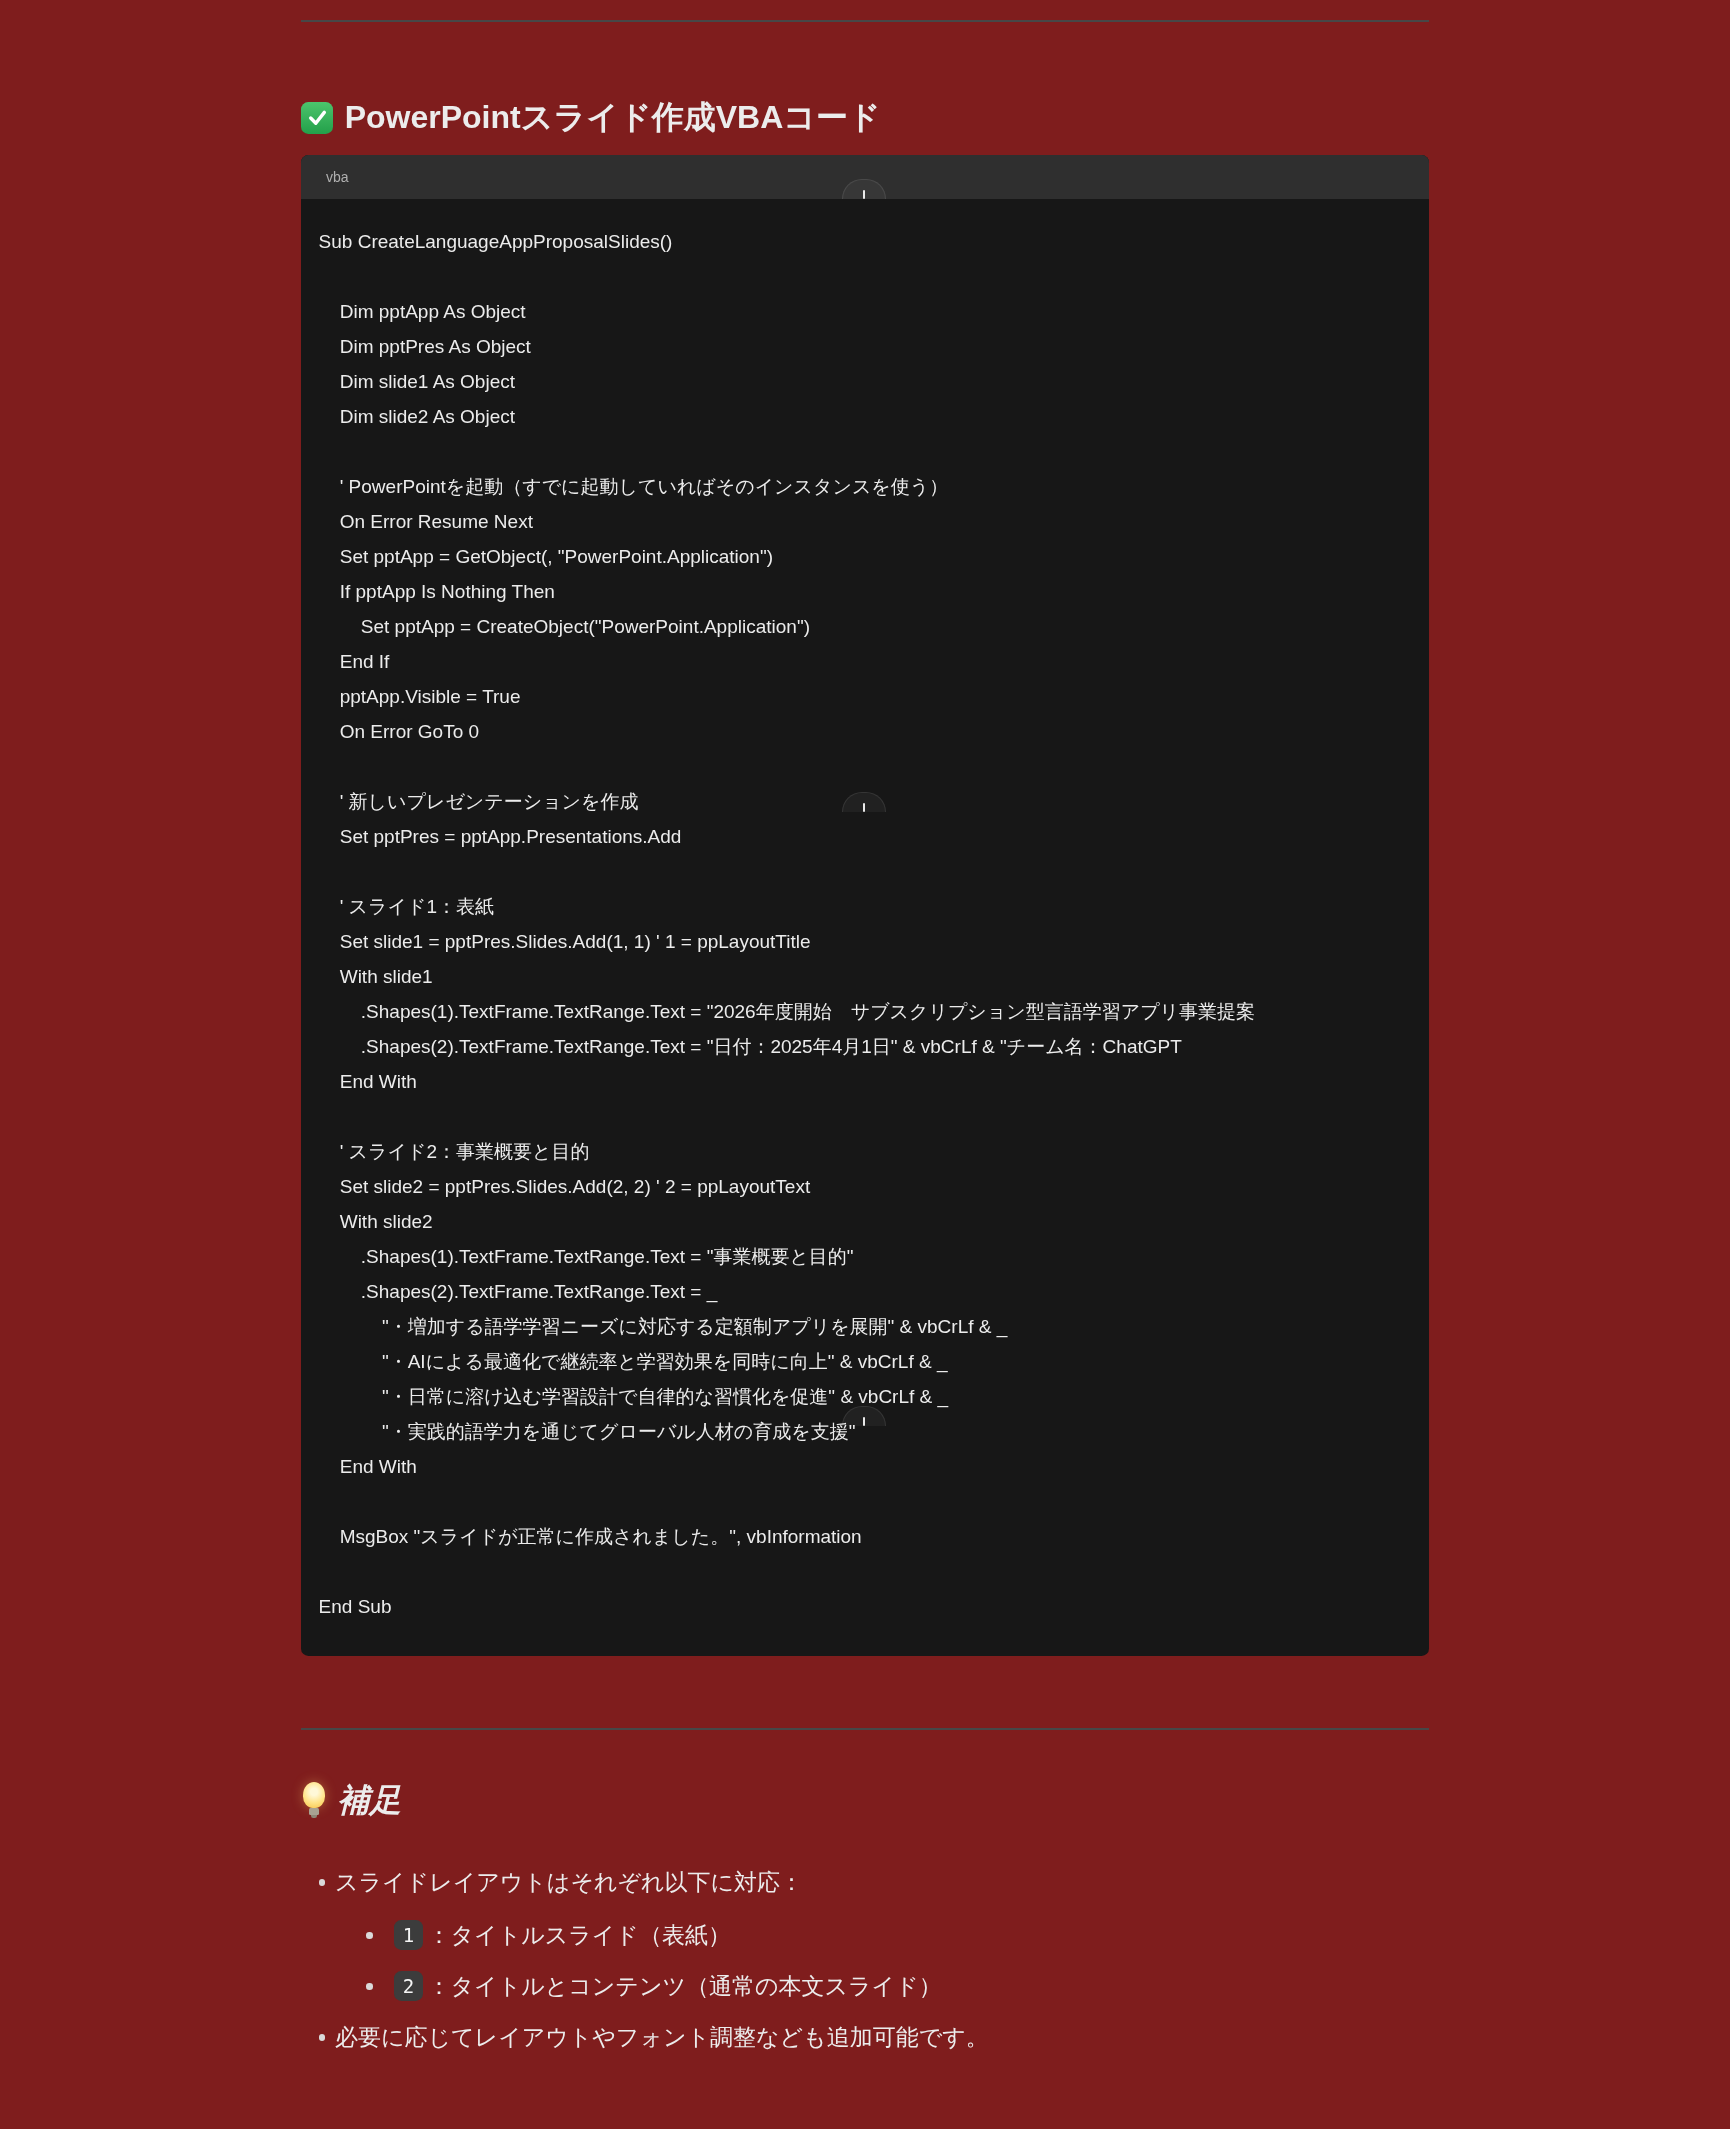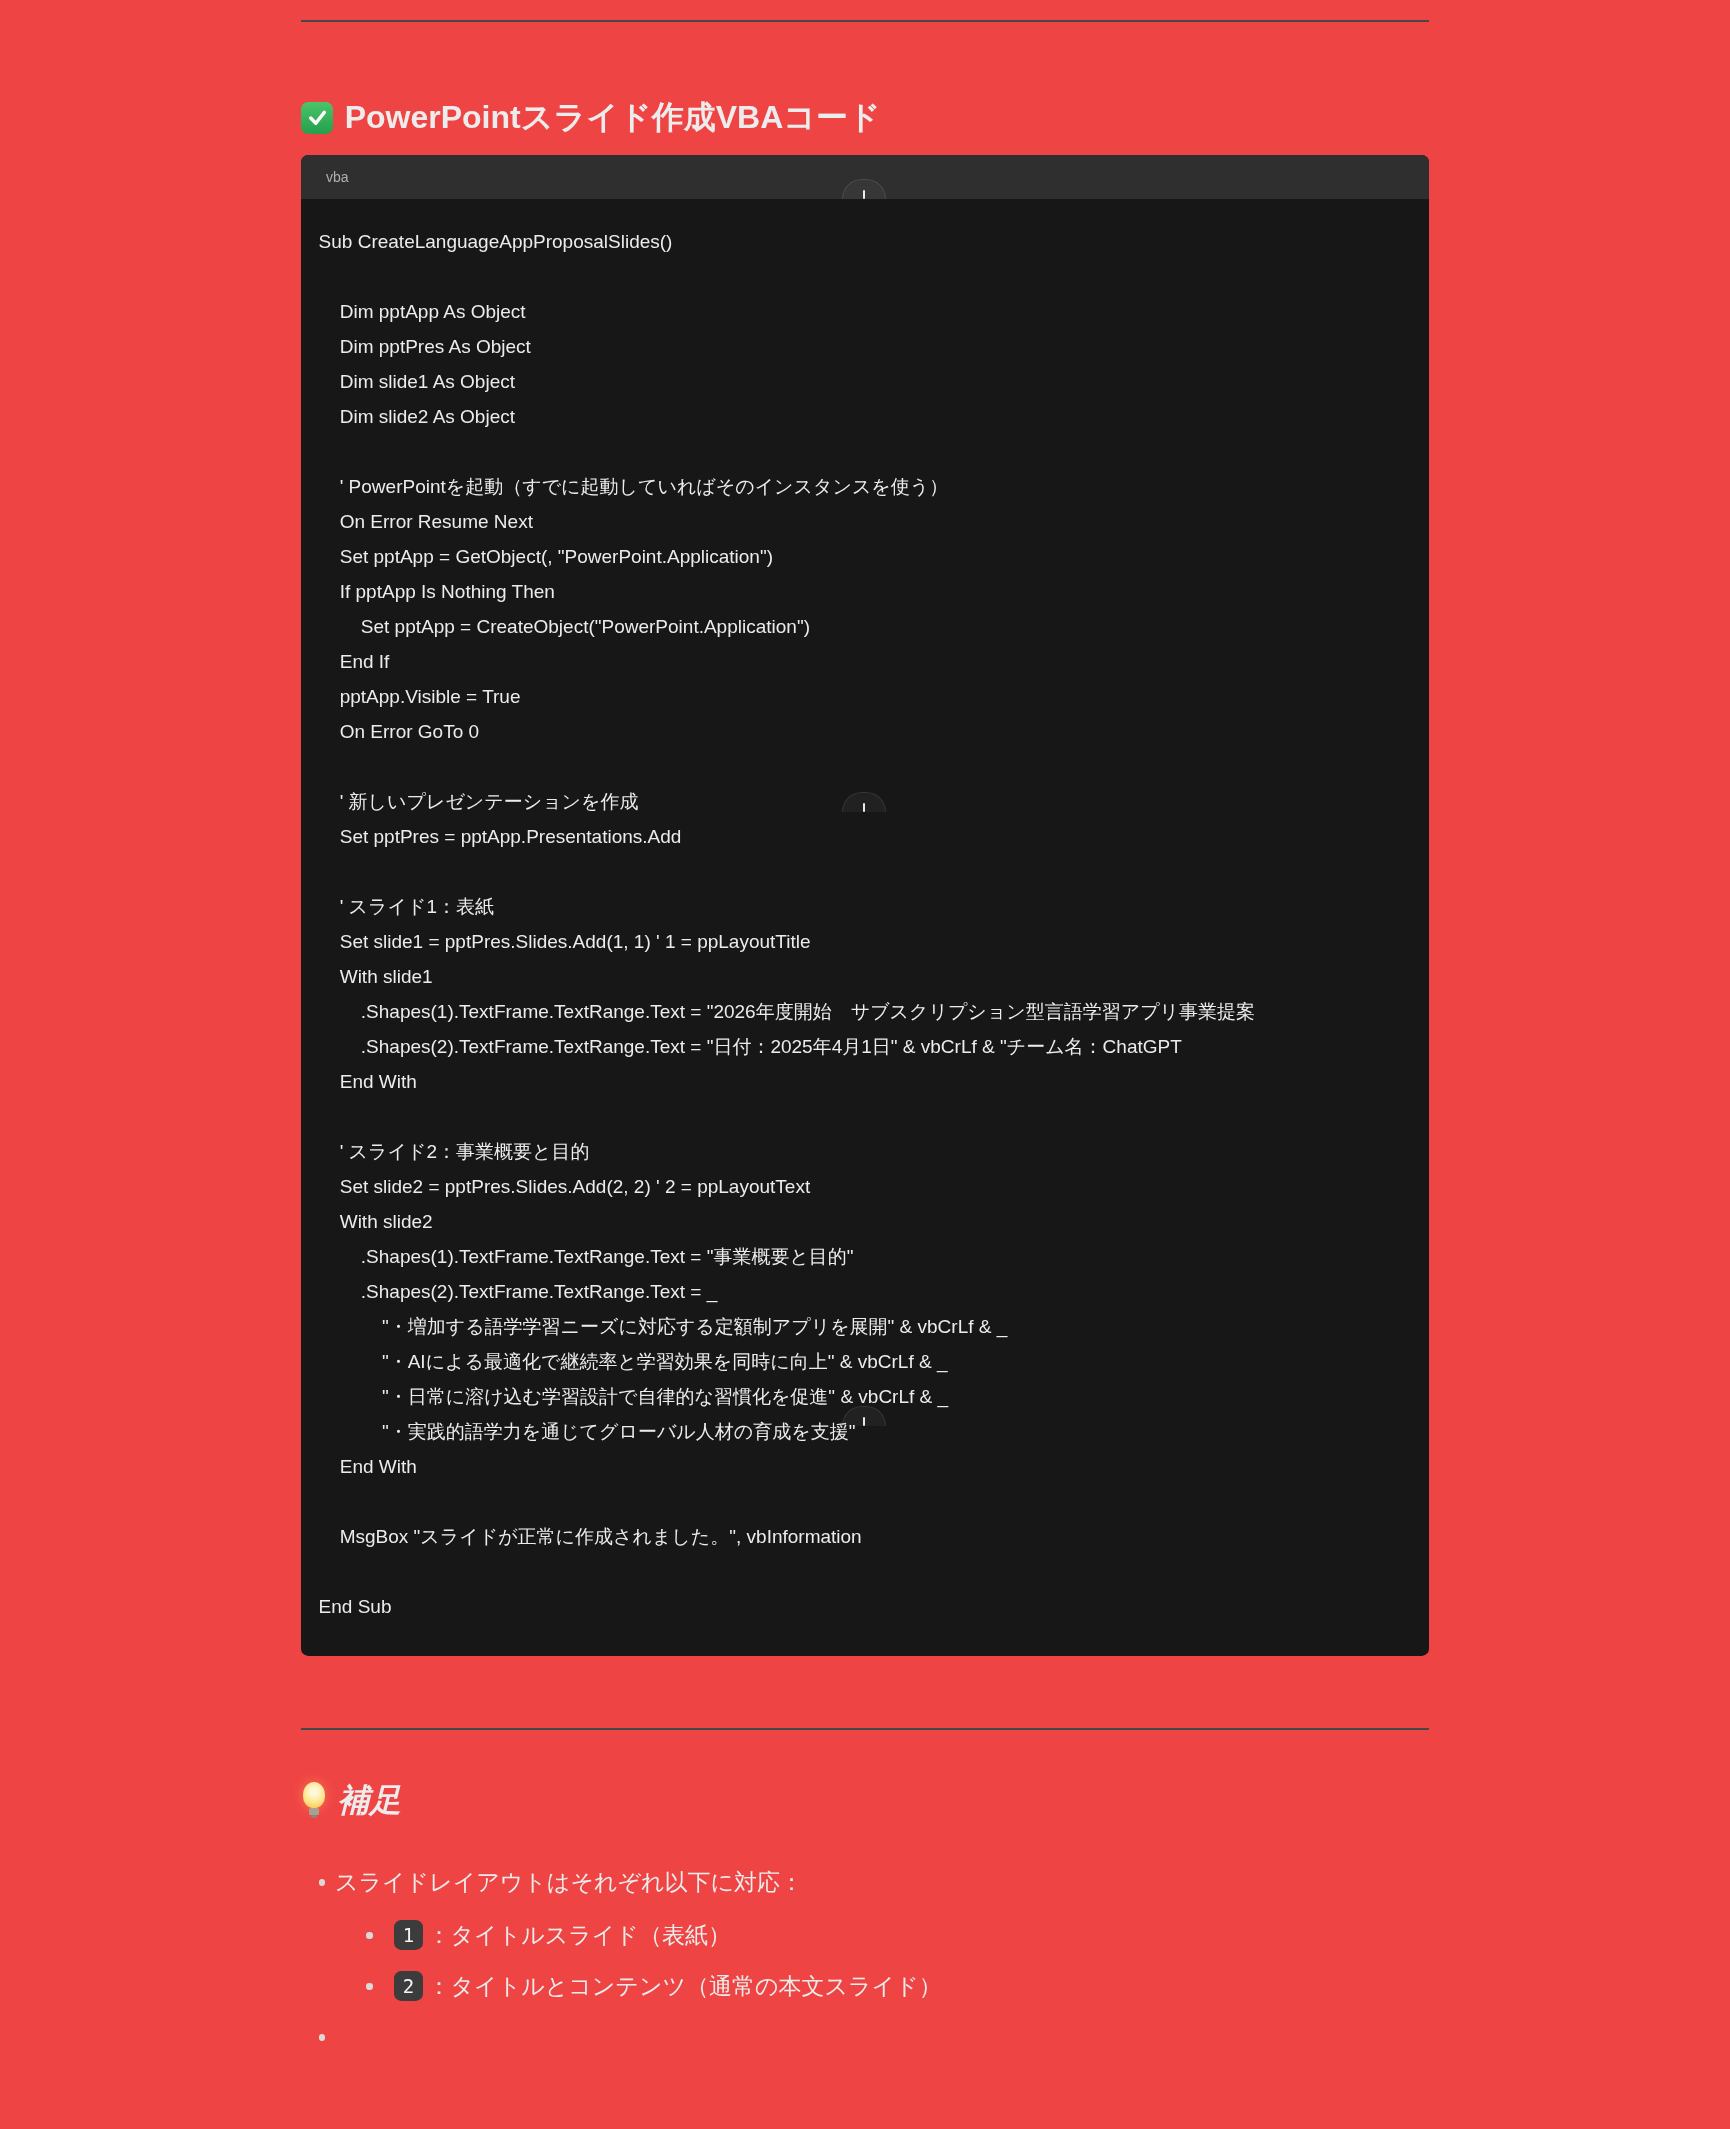--- a/index.html
+++ b/index.html
@@ -1,16 +1,16 @@
 <!DOCTYPE html>
 <html style="font-size:11.7px"><head>
 <meta charset="utf-8">
 <style>
   html,body{margin:0;padding:0;background:#212121;}
-  .page{position:relative;width:1731px;height:2129px;background:#ef4444;overflow:hidden;
+  .page{position:relative;width:1731px;height:2129px;background:#7f1d1d;overflow:hidden;
         font-family:"Liberation Sans","DejaVu Sans",sans-serif;color:#ececec;}
   .content{position:absolute;left:301px;top:0;width:1128px;height:100%;}
 
   .hr{position:absolute;left:0;width:1128px;height:1.5px;background:#474747;border:none;}
   .hr-top{top:20px;}
   .hr-mid{top:1728px;}
 
   .heading{position:absolute;left:0;display:flex;align-items:center;gap:11.7px;
            font-size:32px;line-height:41px;font-weight:700;color:#ececec;white-space:nowrap;}
   .heading-1{top:97px;}
@@ -172,18 +172,19 @@
     <div class="note-row row-l2 note-3">
       <span class="note-dot"></span>
       <span class="note-inline">
         <span class="code-badge">2</span>
         <span class="badge-text">：タイトルとコンテンツ（通常の本文スライド）</span>
       </span>
     </div>
 
     <div class="note-row row-l1 note-4">
       <span class="note-dot"></span>
+      <span class="note-text">必要に応じてレイアウトやフォント調整なども追加可能です。</span>
     </div>
 
 
   </div>
 </div>
 
 
 </body></html>

